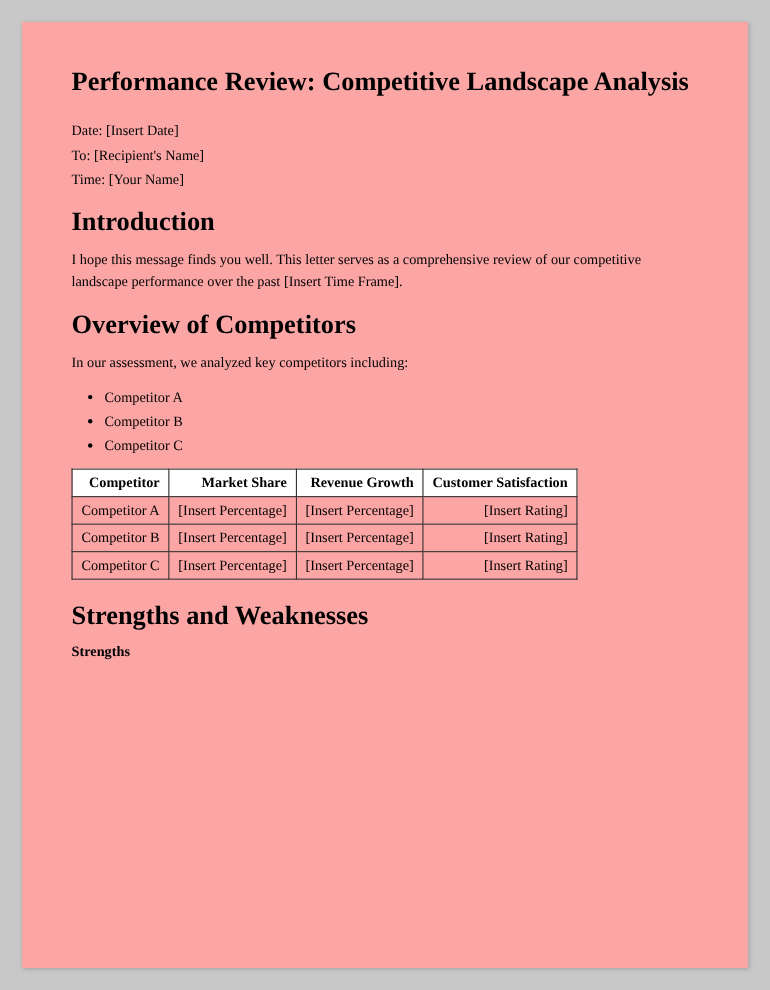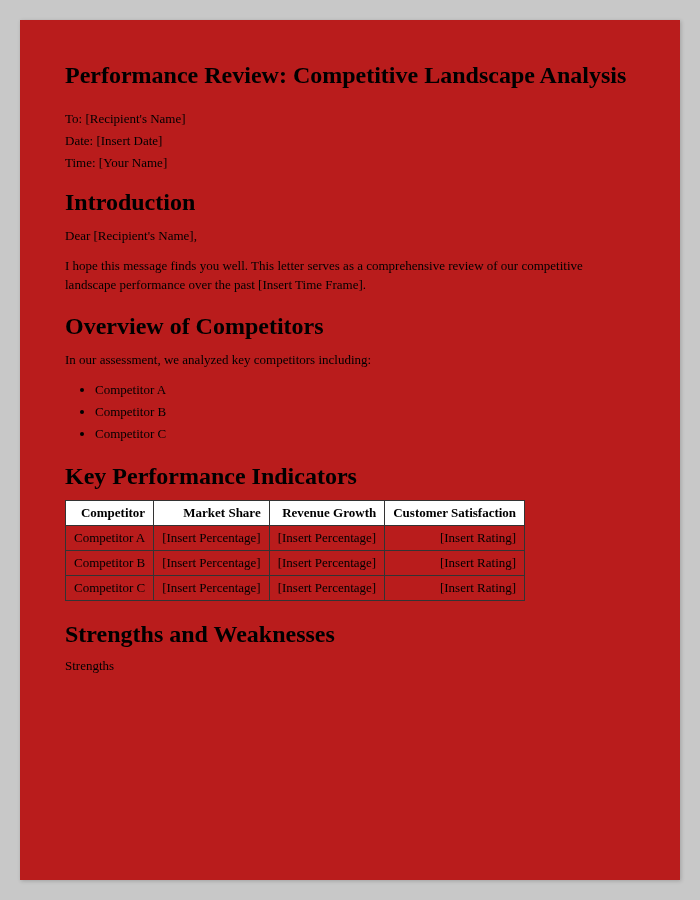--- a/index.html
+++ b/index.html
@@ -12,21 +12,21 @@
       background-color: #c8c8c8;
       display: flex;
       justify-content: center;
       align-items: flex-start;
       min-height: 900px;
       padding: 20px;
       font-family: 'Times New Roman', Times, serif;
     }
 
     .page {
-      background: #b91c1c;
+      background: #fca5a5;
       width: 660px;
       min-height: 860px;
       padding: 40px 45px;
       box-shadow: 1px 1px 4px rgba(0,0,0,0.2);
     }
 
     .doc-title {
       font-size: 24px;
       font-weight: bold;
       margin-bottom: 20px;
@@ -81,64 +81,62 @@
       text-align: right;
     }
 
     table th {
       font-weight: bold;
       background: #fff;
     }
 
     .strengths-label {
       font-size: 13px;
-      font-weight: normal;
+      font-weight: bold;
       margin-top: 10px;
     }
   </style>
 </head>
 <body>
 
 <div class="page">
 
   <h1 class="doc-title">Performance Review: Competitive Landscape Analysis</h1>
 
   <div class="meta-block">
-    <span>To:</span>
-    <span>[Recipient's Name]</span>
+    <span>Date:</span>
+    <span>[Insert Date]</span>
   </div>
 
   <div class="meta-block">
-    <span>Date:</span>
-    <span>[Insert Date]</span>
+    <span>To:</span>
+    <span>[Recipient's Name]</span>
   </div>
 
   <div class="meta-block">
     <span>Time:</span>
     <span>[Your Name]</span>
   </div>
 
 
   <h2 class="section-heading">Introduction</h2>
 
-  <p class="body-text">Dear [Recipient's Name],</p>
 
   <p class="body-text">I hope this message finds you well. This letter serves as a comprehensive review of our competitive landscape performance over the past [Insert Time Frame].</p>
 
   <h2 class="section-heading">Overview of Competitors</h2>
 
   <p class="body-text">In our assessment, we analyzed key competitors including:</p>
 
   <ul class="bullet-list">
     <li>Competitor A</li>
     <li>Competitor B</li>
     <li>Competitor C</li>
   </ul>
 
-  <h2 class="section-heading">Key Performance Indicators</h2>
 
 
   <table>
     <thead>
       <tr>
         <th>Competitor</th>
         <th>Market Share</th>
         <th>Revenue Growth</th>
         <th>Customer Satisfaction</th>
       </tr>

